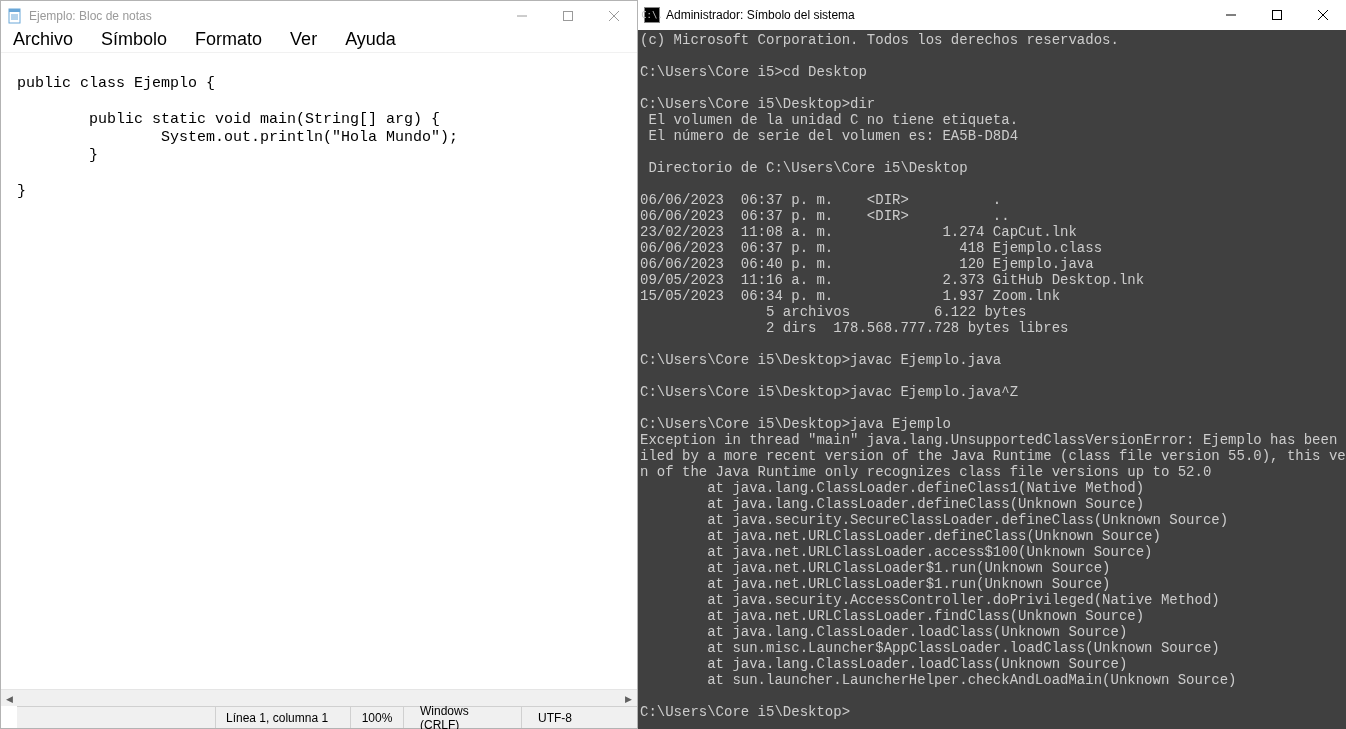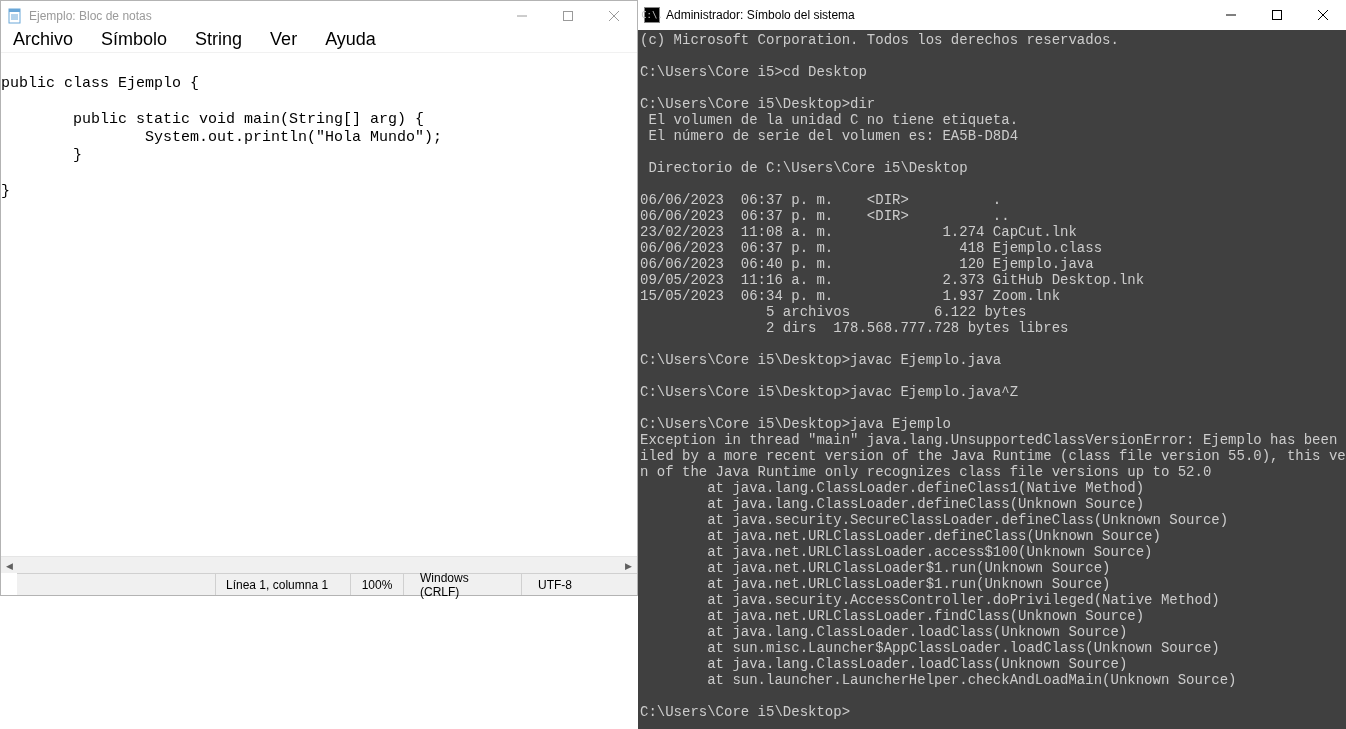--- a/index.html
+++ b/index.html
@@ -9,21 +9,21 @@
     font-family: "Segoe UI", Tahoma, sans-serif;
     overflow: hidden;
     background: #fff;
   }
   .desktop {
     display: flex;
     width: 1346px; height: 729px;
   }
   
   .notepad {
-    width: 638px; height: 596px;
+    width: 638px; height: 729px;
     display: flex; flex-direction: column;
     border: 1px solid #b3b3b3;
     background: #fff;
     position: relative;
   }
   .np-titlebar {
     height: 30px;
     display: flex; align-items: center;
     padding: 0 0 0 6px;
     background: #fff;
@@ -52,21 +52,21 @@
     font-size: 18px;
     gap: 12px;
     border-bottom:1px solid #f1f1f1;
   }
   .np-menu-item {
     padding: 2px 8px;
     color: #000;
   }
   .np-textarea {
     flex: 1;
-    padding: 4px 0;
+    padding: 4px 16px;
     font-family: Consolas, "Courier New", monospace;
     font-size: 15px;
     line-height: 18px;
     white-space: pre;
     overflow: auto;
     color:#000;
     position: relative;
   }
   
   .np-scroll-h {
@@ -186,21 +186,21 @@
               <line x1="0" y1="0" x2="10" y2="10"></line>
               <line x1="10" y1="0" x2="0" y2="10"></line>
             </svg>
         </div>
       </div>
     </div>
 
     <div class="np-menubar">
       <span class="np-menu-item">Archivo</span>
       <span class="np-menu-item">Símbolo</span>
-      <span class="np-menu-item">String</span>
+      <span class="np-menu-item">Formato</span>
       <span class="np-menu-item">Ver</span>
       <span class="np-menu-item">Ayuda</span>
     </div>
 
     <div class="np-textarea">
 public class Ejemplo {
 
         public static void main(String[] arg) {
                 System.out.println("Hola Mundo");
         }

